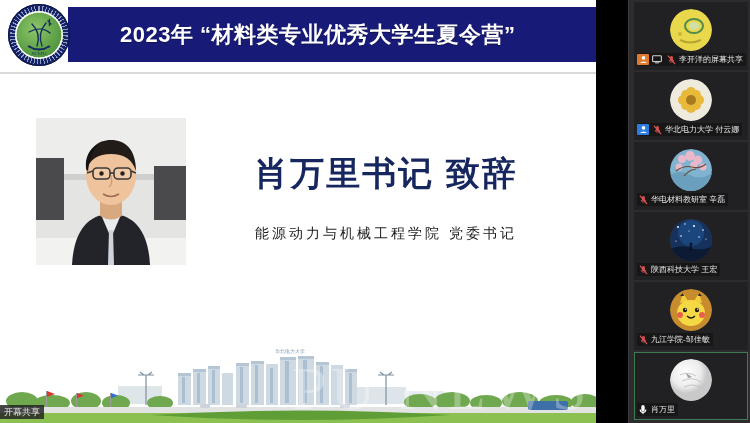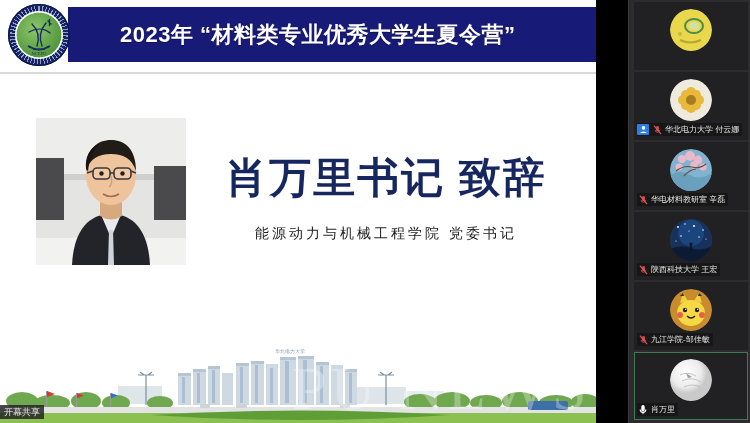--- a/index.html
+++ b/index.html
@@ -66,21 +66,21 @@
   #portrait-frame{
     position:absolute; left:36px; top:118px; width:150px; height:147px;
     background:#e9e9e9; overflow:hidden;
   }
   #portrait-svg{ display:block; width:150px; height:147px; }
 
   
   #slide-title{
     position:absolute; left:206px; top:155px; width:360px;
     text-align:center;
-    font-size:42px; font-weight:bold; color:#16265e;
+    font-size:34px; font-weight:bold; color:#16265e;
     letter-spacing:2px; line-height:1.1;
     white-space:nowrap;
   }
   #slide-subtitle{
     position:absolute; left:186px; top:225px; width:400px;
     text-align:center;
     font-size:14px; color:#1d1d1d; letter-spacing:3px;
     white-space:nowrap;
   }
   #slide-date{
@@ -332,20 +332,42 @@
 
     <div class="tile">
       <div class="avatar">
         <svg viewBox="0 0 42 42">
             <circle cx="21" cy="21" r="21" fill="#e9d84b"></circle>
           <ellipse cx="24" cy="17" rx="9" ry="7" fill="none" stroke="#4f8a4f" stroke-width="2"></ellipse>
           <ellipse cx="24" cy="17" rx="5" ry="4" fill="#cfe0a8"></ellipse>
           <circle cx="10" cy="25" r="2" fill="#c9b63a"></circle>
           <path d="M10 31 q10 5 21 0" stroke="#b9a62f" stroke-width="2" fill="none"></path>
         </svg>
+      </div>
+      <div class="tile-bar">
+        <span class="badge host">
+          <svg width="9" height="9" viewBox="0 0 10 10">
+              <circle cx="5" cy="3.2" r="2" fill="#fff"></circle>
+              <path d="M1 9 q4-3.6 8 0 Z" fill="#fff"></path>
+            </svg>
+        </span>
+        <span class="badge plain">
+          <svg width="10" height="9" viewBox="0 0 11 10">
+              <rect x="0.6" y="0.8" width="9.8" height="6.6" rx="1" fill="none" stroke="#cfcfcf" stroke-width="1.2"></rect>
+              <rect x="3.4" y="8.2" width="4.2" height="1.1" fill="#cfcfcf"></rect>
+            </svg>
+        </span>
+        <span class="badge plain">
+          <svg width="9" height="10" viewBox="0 0 10 11">
+              <path d="M5 1 a1.6 1.6 0 0 1 1.6 1.6 v2.8 a1.6 1.6 0 0 1-3.2 0 V2.6 A1.6 1.6 0 0 1 5 1 Z" fill="#d24b4b"></path>
+              <path d="M2.4 5.4 a2.6 2.6 0 0 0 5.2 0" stroke="#d24b4b" stroke-width="1" fill="none"></path>
+              <path d="M1 0.6 L9 10" stroke="#e05a5a" stroke-width="1.2"></path>
+            </svg>
+        </span>
+        <span class="tile-name">李开洋的屏幕共享</span>
       </div>
     </div>
 
     <div class="tile">
       <div class="avatar">
         <svg viewBox="0 0 42 42">
             <circle cx="21" cy="21" r="21" fill="#efeade"></circle>
           <g fill="#e8b93a">
             <circle cx="21" cy="13" r="5"></circle>
               <circle cx="21" cy="29" r="5"></circle>

